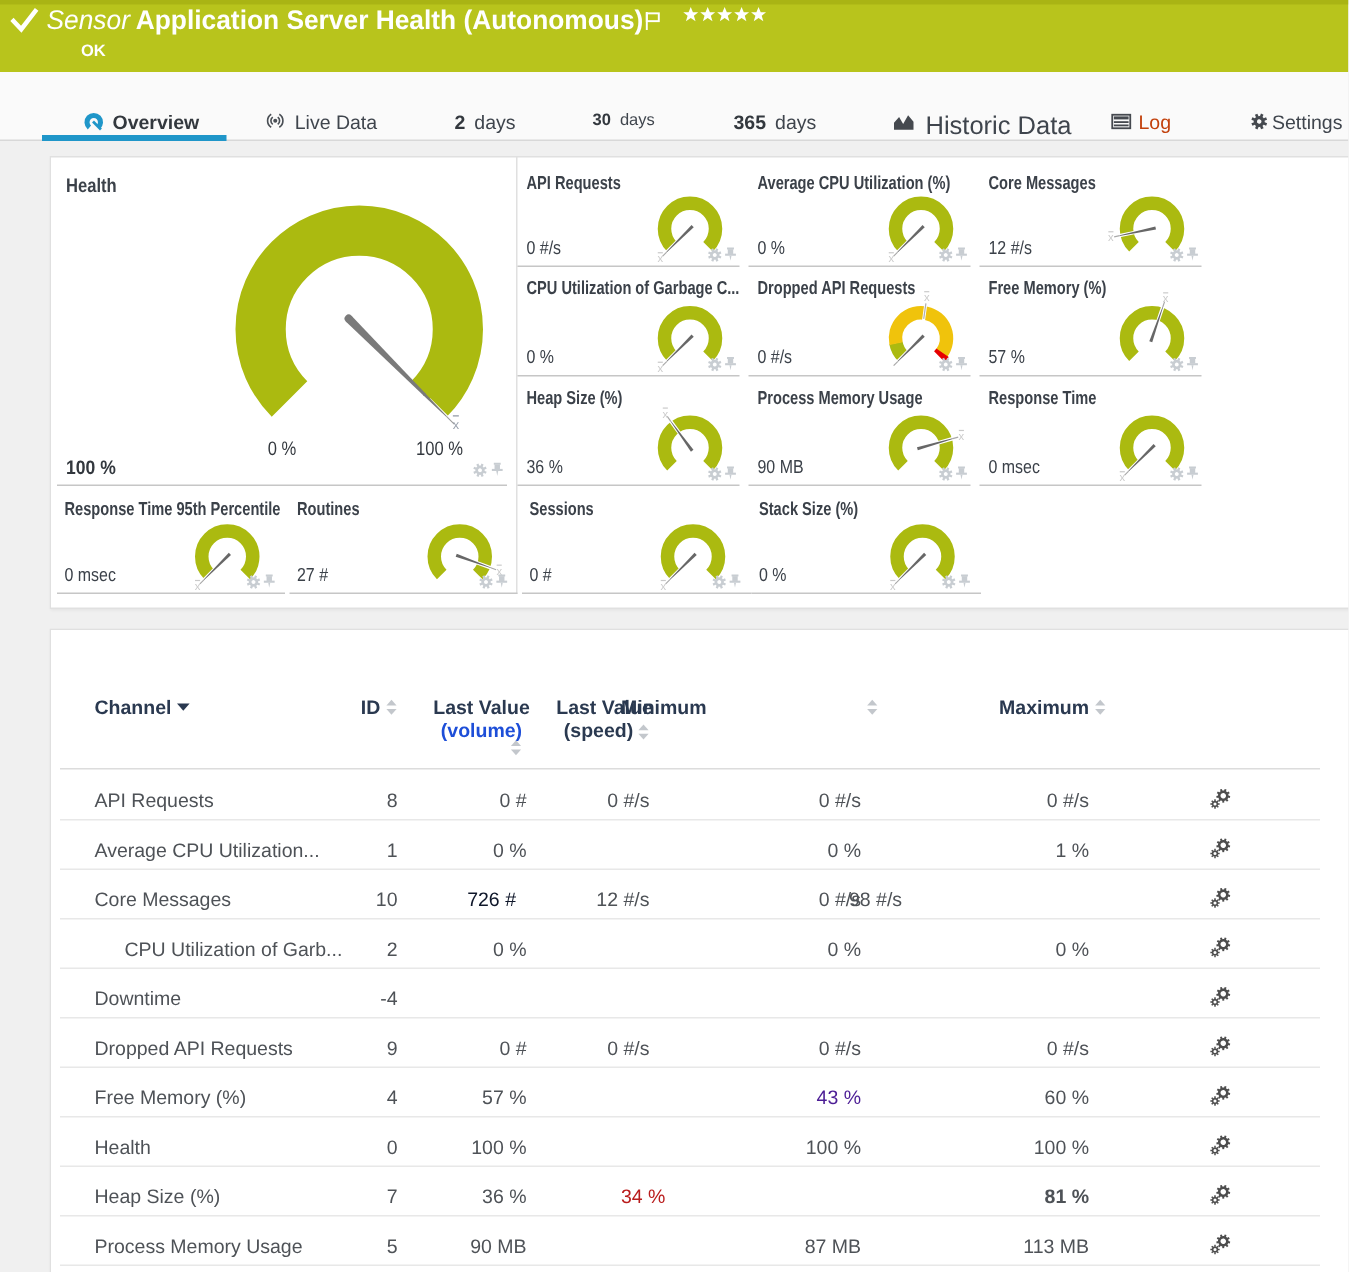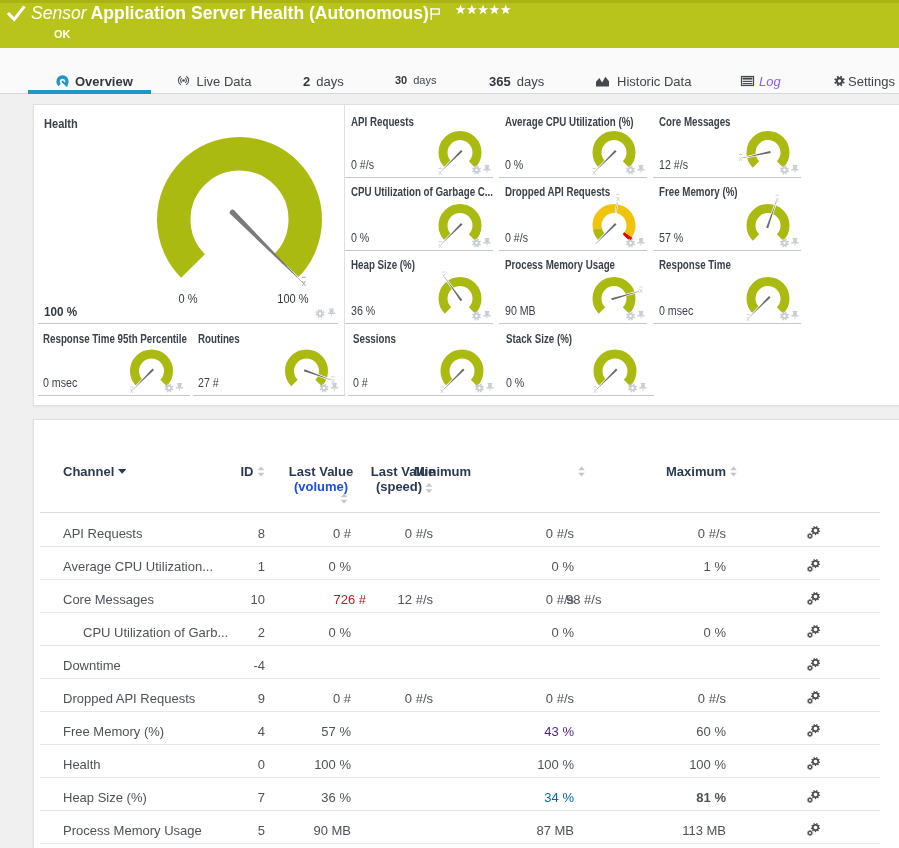--- a/index.html
+++ b/index.html
@@ -12,22 +12,22 @@
     <div style="position:absolute;left:0;top:0;width:899px;height:3px;background:#a9b414"></div>
     <div class="t" style="left:31px;top:4px;font-size:18px;color:#fff;transform:scaleX(0.975);transform-origin:0 0"><i>Sensor</i><b style="margin-left:4px">Application Server Health (Autonomous)</b></div>
     <div class="t" style="left:54px;top:28.55px;font-size:11px;font-weight:700;color:#fff;">OK</div>
     <div style="position:absolute;left:0;top:48px;width:899px;height:46px;background:#fafafa;border-bottom:1px solid #d8d8d8;box-sizing:border-box"></div>
     <div style="position:absolute;left:28px;top:90px;width:123px;height:4px;background:#1f96c9"></div>
     <div class="t" style="left:75px;top:74.73px;font-size:13px;font-weight:700;color:#33383e;">Overview</div>
     <div class="t" style="left:196.5px;top:74.73px;font-size:13px;color:#3f454d;">Live Data</div>
     <div class="t" style="left:303px;top:74.73px;font-size:13px;color:#33383e;"><b>2</b><span style="color:#3f454d;margin-left:6px">days</span></div>
     <div class="t" style="left:395px;top:74.73px;font-size:11px;color:#33383e;"><b>30</b><span style="color:#3f454d;margin-left:6px">days</span></div>
     <div class="t" style="left:489px;top:74.73px;font-size:13px;color:#33383e;"><b>365</b><span style="color:#3f454d;margin-left:6px">days</span></div>
-    <div class="t" style="left:617px;top:74.73px;font-size:13px;color:#3f454d;">Historic Data</div>
-    <div class="t" style="left:759px;top:74.73px;font-size:13px;color:#8b5cf6;font-style:italic;">Log</div>
+    <div class="t" style="left:617px;top:74.73px;font-size:17px;color:#3f454d;">Historic Data</div>
+    <div class="t" style="left:759px;top:74.73px;font-size:13px;color:#c2410c;">Log</div>
     <div class="t" style="left:848px;top:74.73px;font-size:13px;color:#3f454d;">Settings</div>
     <div style="position:absolute;left:33px;top:104px;width:880px;height:302px;background:#fff;border:1px solid #e0e0e0;box-sizing:border-box;box-shadow:0 1px 2px rgba(0,0,0,0.05)"></div>
     <div style="position:absolute;left:344px;top:104px;width:1px;height:292px;background:#e0e0e0"></div>
     <div class="t" style="left:44px;top:117.23px;font-size:13px;transform:scaleX(0.85);transform-origin:0 0;font-weight:700;">Health</div>
     <div class="t" style="left:87.5px;top:291.74px;font-size:13px;color:#33383e;text-align:center;width:200px;transform:scaleX(0.85);transform-origin:50% 0;">0 %</div>
     <div class="t" style="left:192.5px;top:291.74px;font-size:13px;color:#33383e;text-align:center;width:200px;transform:scaleX(0.85);transform-origin:50% 0;">100 %</div>
     <div class="t" style="left:44px;top:305.24px;font-size:13px;transform:scaleX(0.9);transform-origin:0 0;font-weight:700;color:#33383e;">100 %</div>
     <div style="position:absolute;left:38px;top:322.5px;width:300px;height:1px;background:#c6c6c6"></div>
     <div class="t" style="left:351px;top:115.69px;font-size:12.5px;transform:scaleX(0.78);transform-origin:0 0;font-weight:700;">API Requests</div>
     <div class="t" style="left:351px;top:159.19px;font-size:12.5px;transform:scaleX(0.85);transform-origin:0 0;">0 #/s</div>
@@ -86,21 +86,21 @@
     <div class="t" style="left:566px;top:526.74px;font-size:13px;color:#4e5257;text-align:right;width:160px;">0 #/s</div>
     <div style="position:absolute;left:40px;top:545.5px;width:840px;height:1px;background:#e8e8e8"></div>
     <div class="t" style="left:63px;top:559.74px;font-size:13px;color:#4e5257;">Average CPU Utilization...</div>
     <div class="t" style="left:105px;top:559.74px;font-size:13px;color:#4e5257;text-align:right;width:160px;">1</div>
     <div class="t" style="left:191px;top:559.74px;font-size:13px;color:#4e5257;text-align:right;width:160px;">0 %</div>
     <div class="t" style="left:414px;top:559.74px;font-size:13px;color:#4e5257;text-align:right;width:160px;">0 %</div>
     <div class="t" style="left:566px;top:559.74px;font-size:13px;color:#4e5257;text-align:right;width:160px;">1 %</div>
     <div style="position:absolute;left:40px;top:578.5px;width:840px;height:1px;background:#e8e8e8"></div>
     <div class="t" style="left:63px;top:592.74px;font-size:13px;color:#4e5257;">Core Messages</div>
     <div class="t" style="left:105px;top:592.74px;font-size:13px;color:#4e5257;text-align:right;width:160px;">10</div>
-    <div class="t" style="left:206px;top:592.74px;font-size:13px;color:#b91c1c;text-align:right;width:160px;">726 #</div>
+    <div class="t" style="left:184px;top:592.74px;font-size:13px;color:#0f172a;text-align:right;width:160px;">726 #</div>
     <div class="t" style="left:273px;top:592.74px;font-size:13px;color:#4e5257;text-align:right;width:160px;">12 #/s</div>
     <div class="t" style="left:414px;top:592.74px;font-size:13px;color:#4e5257;text-align:right;width:160px;">0 #/s</div>
     <div class="t" style="left:566px;top:592.74px;font-size:13px;color:#4e5257;text-align:left;width:160px;">98 #/s</div>
     <div style="position:absolute;left:40px;top:611.5px;width:840px;height:1px;background:#e8e8e8"></div>
     <div class="t" style="left:63px;top:625.74px;font-size:13px;color:#4e5257;margin-left:20px;">CPU Utilization of Garb...</div>
     <div class="t" style="left:105px;top:625.74px;font-size:13px;color:#4e5257;text-align:right;width:160px;">2</div>
     <div class="t" style="left:191px;top:625.74px;font-size:13px;color:#4e5257;text-align:right;width:160px;">0 %</div>
     <div class="t" style="left:414px;top:625.74px;font-size:13px;color:#4e5257;text-align:right;width:160px;">0 %</div>
     <div class="t" style="left:566px;top:625.74px;font-size:13px;color:#4e5257;text-align:right;width:160px;">0 %</div>
     <div style="position:absolute;left:40px;top:644.5px;width:840px;height:1px;background:#e8e8e8"></div>
@@ -122,21 +122,21 @@
     <div style="position:absolute;left:40px;top:743.5px;width:840px;height:1px;background:#e8e8e8"></div>
     <div class="t" style="left:63px;top:757.74px;font-size:13px;color:#4e5257;">Health</div>
     <div class="t" style="left:105px;top:757.74px;font-size:13px;color:#4e5257;text-align:right;width:160px;">0</div>
     <div class="t" style="left:191px;top:757.74px;font-size:13px;color:#4e5257;text-align:right;width:160px;">100 %</div>
     <div class="t" style="left:414px;top:757.74px;font-size:13px;color:#4e5257;text-align:right;width:160px;">100 %</div>
     <div class="t" style="left:566px;top:757.74px;font-size:13px;color:#4e5257;text-align:right;width:160px;">100 %</div>
     <div style="position:absolute;left:40px;top:776.5px;width:840px;height:1px;background:#e8e8e8"></div>
     <div class="t" style="left:63px;top:790.74px;font-size:13px;color:#4e5257;">Heap Size (%)</div>
     <div class="t" style="left:105px;top:790.74px;font-size:13px;color:#4e5257;text-align:right;width:160px;">7</div>
     <div class="t" style="left:191px;top:790.74px;font-size:13px;color:#4e5257;text-align:right;width:160px;">36 %</div>
-    <div class="t" style="left:414px;top:790.74px;font-size:13px;color:#0369a1;text-align:right;width:160px;">34 %</div>
+    <div class="t" style="left:414px;top:790.74px;font-size:13px;color:#b91c1c;width:160px;">34 %</div>
     <div class="t" style="left:566px;top:790.74px;font-size:13px;color:#4e5257;text-align:right;width:160px;font-weight:bold;">81 %</div>
     <div style="position:absolute;left:40px;top:809.5px;width:840px;height:1px;background:#e8e8e8"></div>
     <div class="t" style="left:63px;top:823.74px;font-size:13px;color:#4e5257;">Process Memory Usage</div>
     <div class="t" style="left:105px;top:823.74px;font-size:13px;color:#4e5257;text-align:right;width:160px;">5</div>
     <div class="t" style="left:191px;top:823.74px;font-size:13px;color:#4e5257;text-align:right;width:160px;">90 MB</div>
     <div class="t" style="left:414px;top:823.74px;font-size:13px;color:#4e5257;text-align:right;width:160px;">87 MB</div>
     <div class="t" style="left:566px;top:823.74px;font-size:13px;color:#4e5257;text-align:right;width:160px;">113 MB</div>
     <div style="position:absolute;left:40px;top:842.5px;width:840px;height:1px;background:#e8e8e8"></div>
 <svg width="899" height="848" viewBox="0 0 899 848" style="position:absolute;left:0;top:0">
       <polyline points="9,14 14.2,19.5 23.5,7.5" fill="none" stroke="#fff" stroke-width="3" stroke-linecap="square"></polyline>

